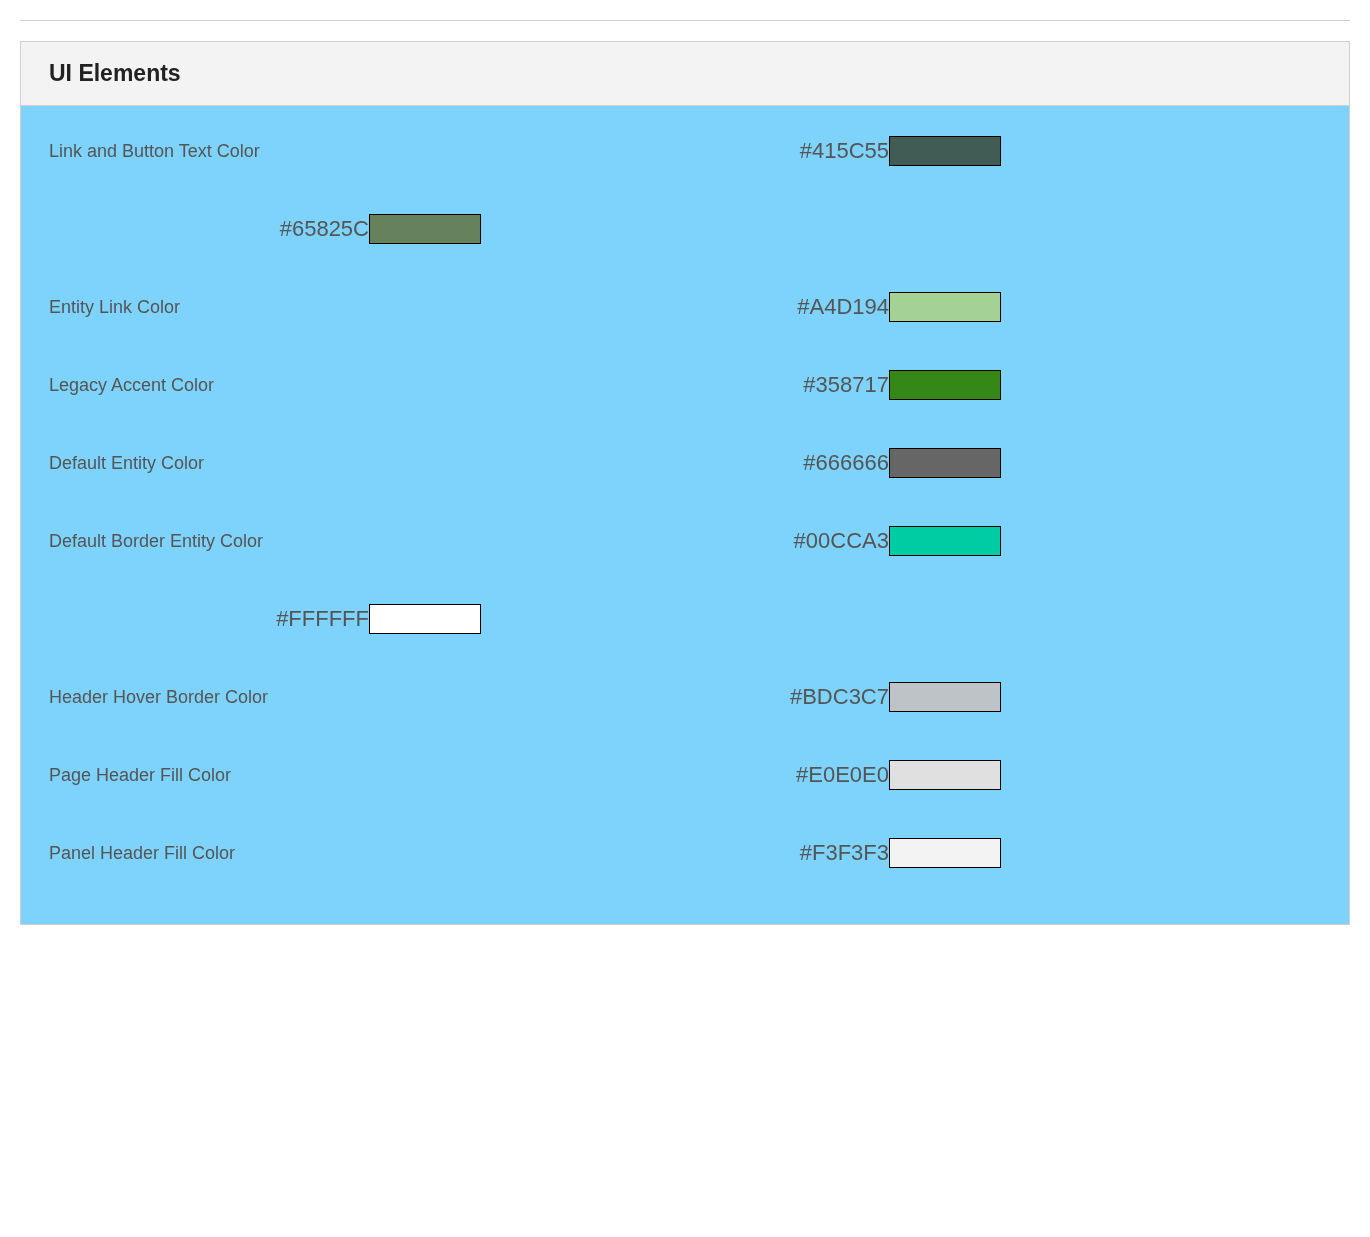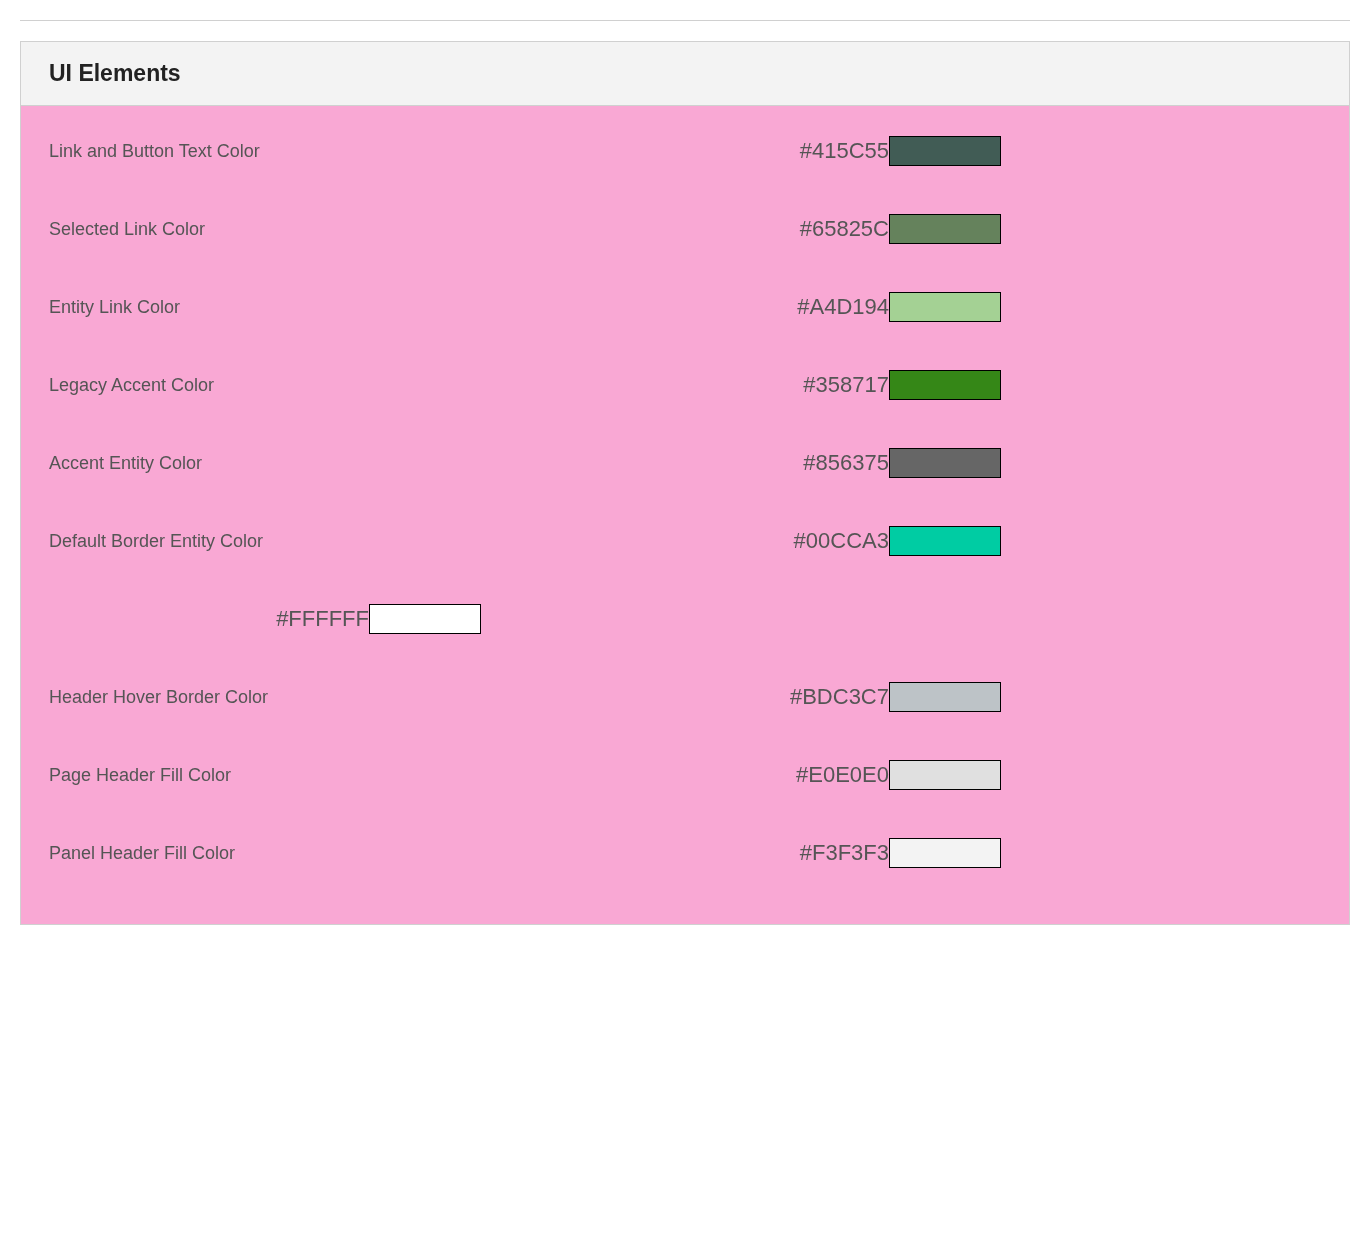--- a/index.html
+++ b/index.html
@@ -9,21 +9,21 @@
     }
     body {
       font-family: "Segoe UI", -apple-system, BlinkMacSystemFont, sans-serif;
       background: #ffffff;
       padding: 20px;
       font-size: 16px;
       color: #333;
     }
     .panel {
       border: 1px solid #d0d0d0;
-      background: #f9a8d4;
+      background: #7dd3fc;
     }
     .panel-header {
       background: #f3f3f3;
       border-bottom: 1px solid #d0d0d0;
       padding: 18px 28px;
     }
     .panel-header-title {
       font-size: 23px;
       font-weight: 600;
       color: #222;
@@ -74,40 +74,39 @@
   </div>
   <div class="panel-body">
 
     <div class="color-row">
       <div class="color-label">Link and Button Text Color</div>
       <div class="color-value">#415C55</div>
       <div class="color-swatch" style="background:#415C55;"></div>
     </div>
 
     <div class="color-row">
-      <div class="color-label">Selected Link Color</div>
       <div class="color-value">#65825C</div>
       <div class="color-swatch" style="background:#65825C;"></div>
     </div>
 
     <div class="color-row">
       <div class="color-label">Entity Link Color</div>
       <div class="color-value">#A4D194</div>
       <div class="color-swatch" style="background:#A4D194;"></div>
     </div>
 
     <div class="color-row">
       <div class="color-label">Legacy Accent Color</div>
       <div class="color-value">#358717</div>
       <div class="color-swatch" style="background:#358717;"></div>
     </div>
 
     <div class="color-row">
-      <div class="color-label">Accent Entity Color</div>
-      <div class="color-value">#856375</div>
+      <div class="color-label">Default Entity Color</div>
+      <div class="color-value">#666666</div>
       <div class="color-swatch" style="background:#666666;"></div>
     </div>
 
     <div class="color-row">
       <div class="color-label">Default Border Entity Color</div>
       <div class="color-value">#00CCA3</div>
       <div class="color-swatch" style="background:#00CCA3;"></div>
     </div>
 
     <div class="color-row">

